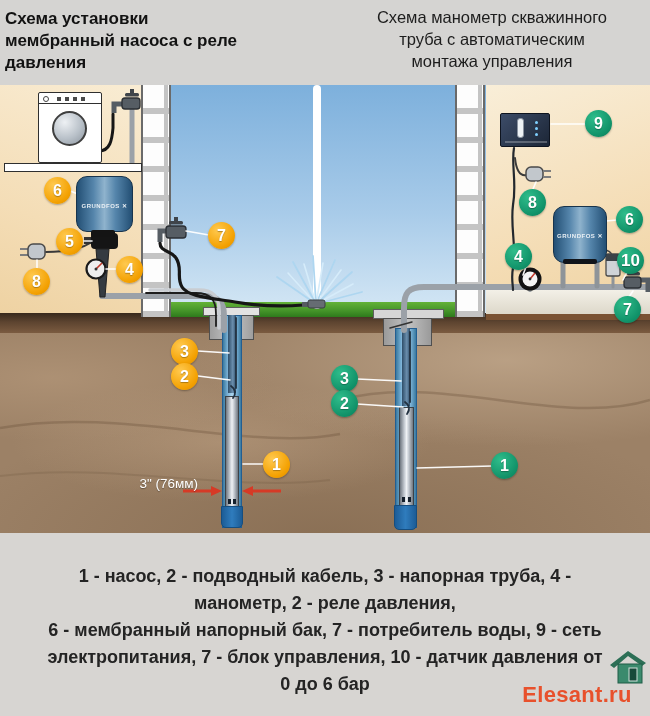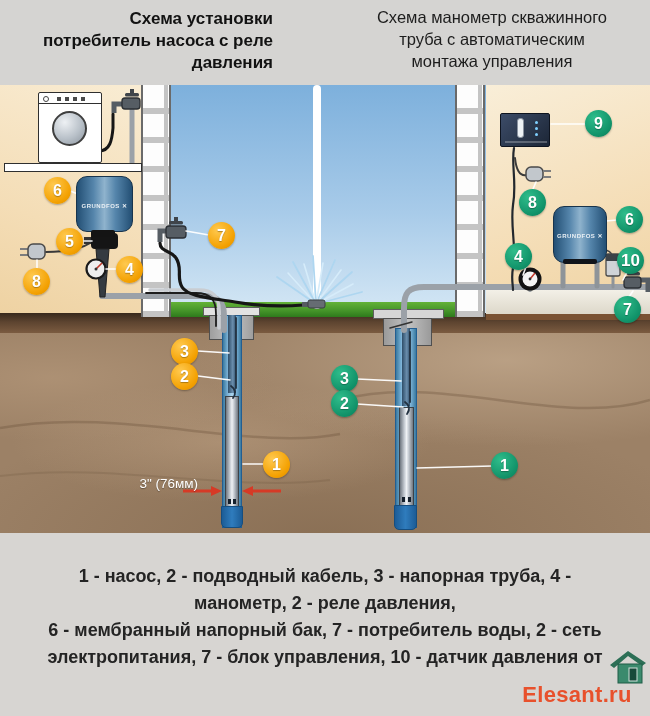--- a/index.html
+++ b/index.html
@@ -2,21 +2,21 @@
 <html><head>
 <meta charset="utf-8">
 <style>
   html,body{margin:0;padding:0;background:#888;}
   #root{position:relative;width:650px;height:716px;overflow:hidden;
         background:#d6d4d1;font-family:"Liberation Sans",sans-serif;}
   #root *{box-sizing:border-box;}
 
   
   #title-band{position:absolute;left:0;top:0;width:650px;height:86px;background:#d5d4d2;z-index:1;}
-  #title-left{position:absolute;left:5px;top:8px;width:268px;text-align:right;
+  #title-left{position:absolute;left:5px;top:8px;width:268px;text-align:left;
               font-weight:bold;font-size:17px;line-height:22px;color:#121212;}
   #title-right{position:absolute;left:348px;top:6px;width:288px;text-align:center;
                font-weight:400;font-size:16.5px;line-height:22px;color:#1d1d1d;}
   #title-left span,#title-right span{display:block;}
 
   
   .bg{position:absolute;z-index:1;}
   #sky{left:0;top:85px;width:650px;height:232px;
        background:linear-gradient(180deg,#7db0dc 0%,#a8cbe9 55%,#d6e8f5 100%);}
   #interior-left{left:0;top:85px;width:142px;height:232px;
@@ -121,21 +121,21 @@
   #logo-house{position:absolute;left:608px;top:650px;z-index:5;}
 </style>
 </head>
 <body>
 
 <div id="root">
 
   <div id="title-band">
     <div id="title-left">
       <span>Схема установки</span>
-      <span>потребитель насоса с реле</span>
+      <span>мембранный насоса с реле</span>
       <span>давления</span>
     </div>
     <div id="title-right">
       <span>Схема манометр скважинного</span>
       <span>труба с автоматическим</span>
       <span>монтажа управления</span>
     </div>
   </div>
 
   <div id="sky" class="bg"></div>
@@ -341,22 +341,23 @@
   <div class="co green" style="left:331px;top:365px">3</div>
   <div class="co green" style="left:331px;top:390px">2</div>
   <div class="co green" style="left:491px;top:452px">1</div>
 
   <div id="size-label">3" (76мм)</div>
 
   <div id="legend-band"></div>
   <div id="legend">
     <span>1 - насос, 2 - подводный кабель, 3 - напорная труба, 4 -</span>
     <span>манометр, 2 - реле давления,</span>
-    <span>6 - мембранный напорный бак, 7 - потребитель воды, 2 - сеть</span>
+    <span>6 - мембранный напорный бак, 7 - потребитель воды, 9 - сеть</span>
     <span>электропитания, 7 - блок управления, 10 - датчик давления от</span>
+    <span>0 до 6 бар</span>
   </div>
 
   <svg id="logo-house" width="40" height="34" viewBox="0 0 40 34">
     <polygon points="2,15 20,1 38,13 34,16 20,6 6,18" fill="#2c6f56"></polygon>
     <rect x="10" y="14" width="24" height="19" fill="#3a8a6d" stroke="#1f5c47"></rect>
     <rect x="21" y="18" width="8" height="13" fill="#17493a" stroke="#cfe0da" stroke-width="1"></rect>
   </svg>
   <div id="wm-text" style="color: rgb(232, 81, 44);">Elesant.ru</div>
 
 </div>

